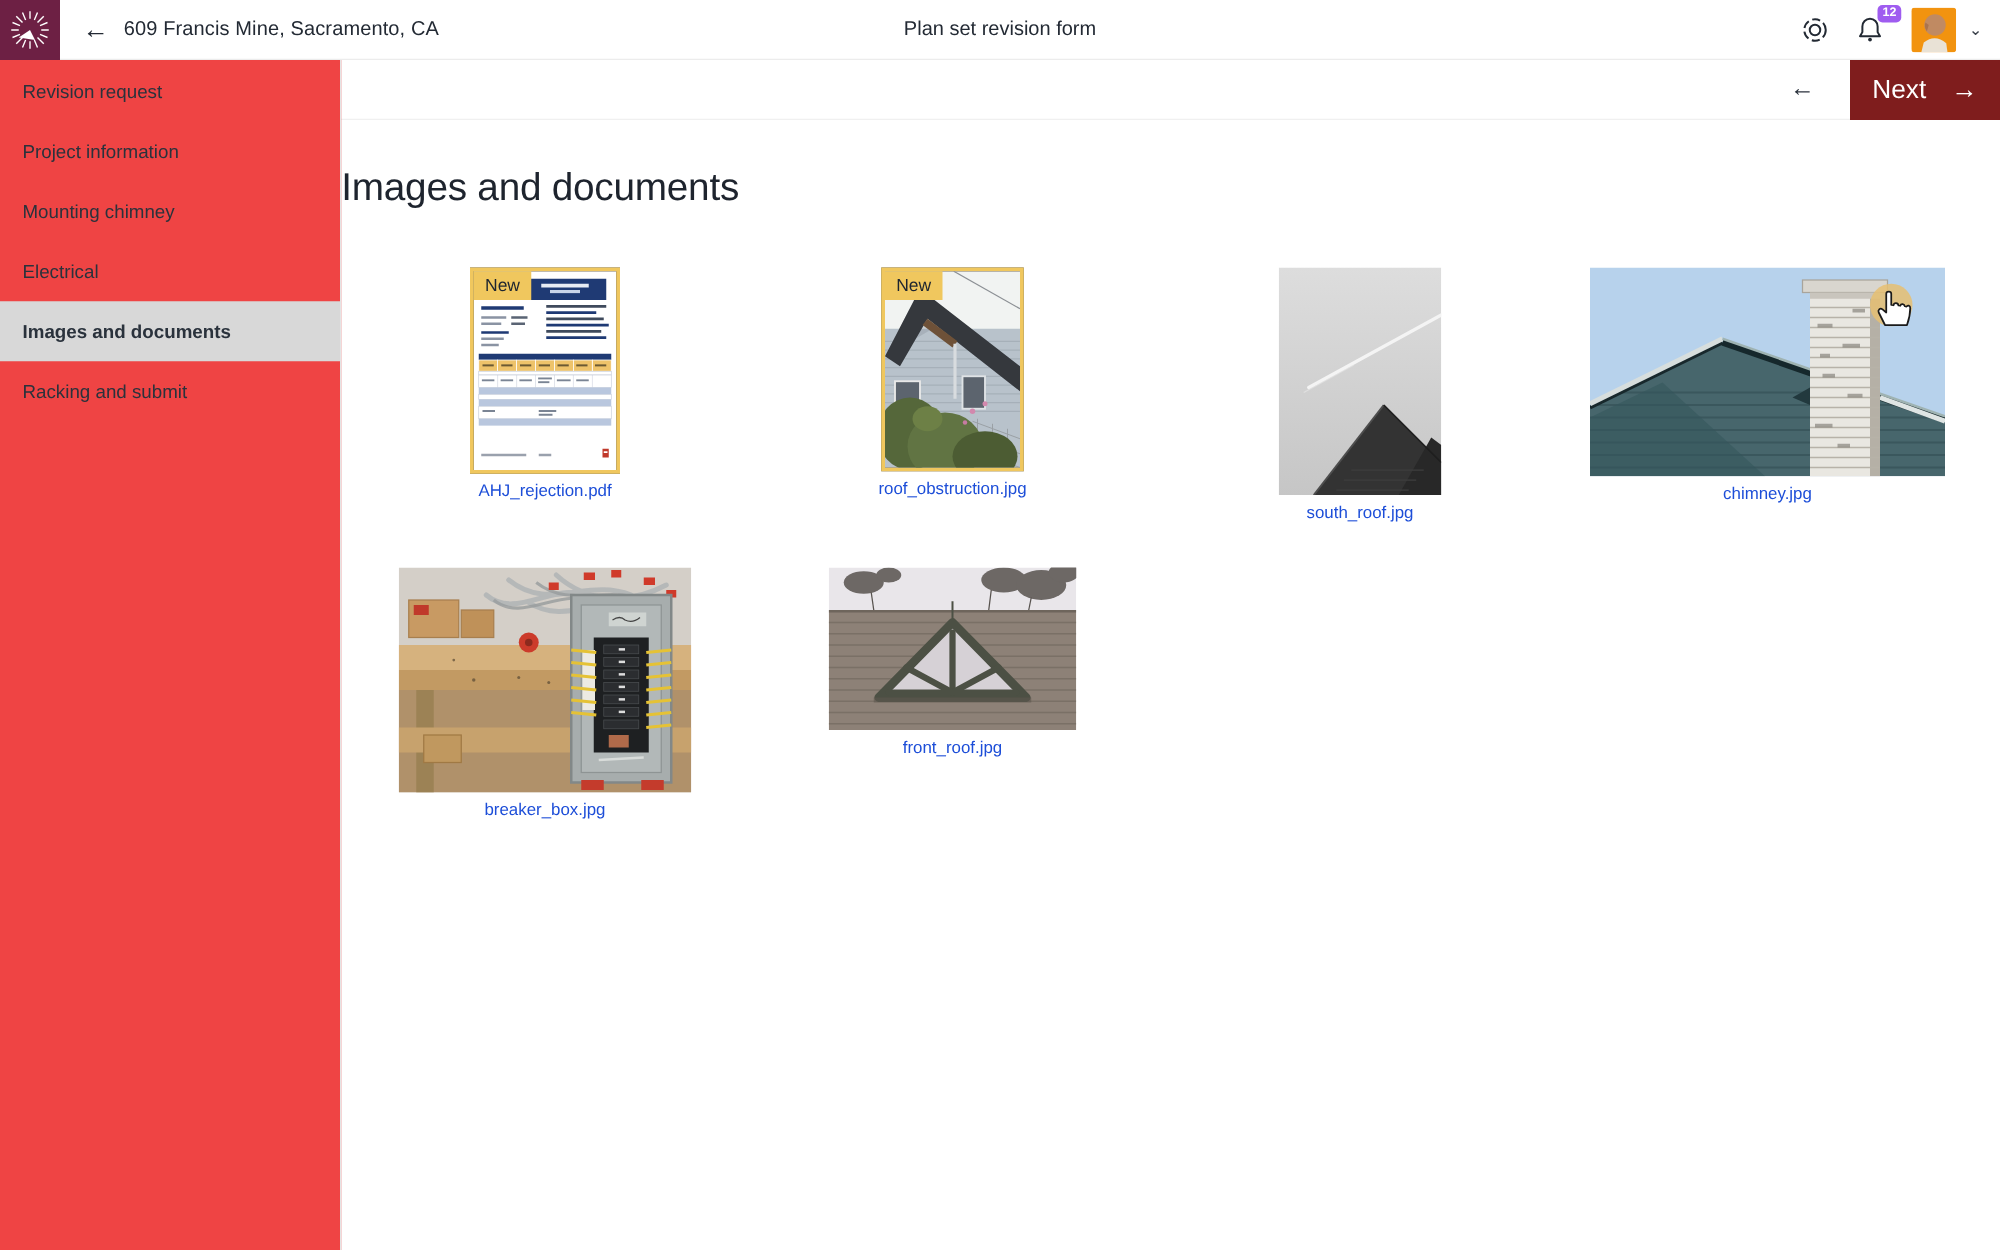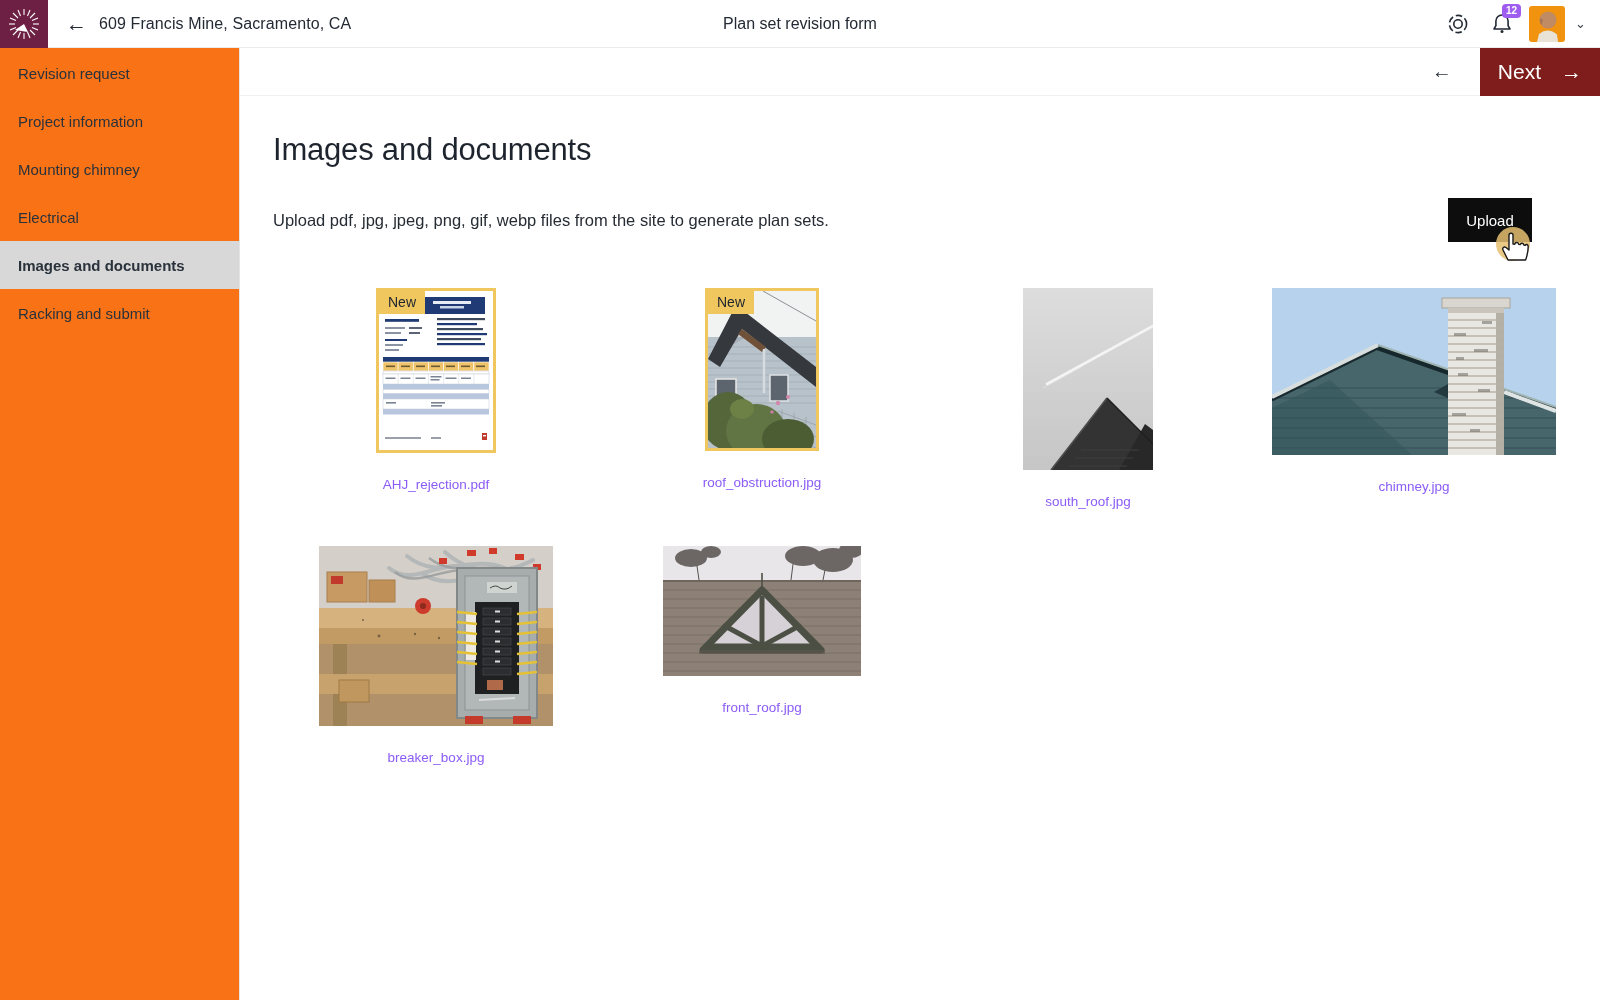--- a/index.html
+++ b/index.html
@@ -11,28 +11,28 @@
     border-bottom:1px solid #ececec; display:flex; align-items:center; z-index:30; }
   .logo { width:48px; height:48px; background:#6d2044; flex:0 0 48px; display:flex;
     align-items:center; justify-content:center; }
   .top-back { border:none; background:none; font-size:21px; color:#232a34; margin-left:18px;
     cursor:pointer; line-height:1; }
   .address { font-size:16px; font-weight:500; margin-left:12px; letter-spacing:.1px; }
   .page-title { position:absolute; left:0; right:0; text-align:center; font-size:16px;
     pointer-events:none; }
   .topbar-right { margin-left:auto; display:flex; align-items:center; gap:16px; padding-right:14px; }
   .iconbtn { border:none; background:none; cursor:pointer; position:relative; width:28px; height:28px;
-    display:flex; align-items:center; justify-content:flex-end; }
+    display:flex; align-items:center; justify-content:flex-start; }
   .notif-badge { position:absolute; top:-6px; right:-8px; background:#9f5cf0; color:#fff;
     font-size:10px; font-weight:600; border-radius:4px; padding:2px 4px; line-height:1; }
   .avatar { width:36px; height:36px; border-radius:3px; overflow:hidden; cursor:pointer; flex:0 0 36px; }
   .chev { font-size:13px; color:#3a414b; margin-left:-6px; cursor:pointer; }
 
   
-  .sidebar { position:absolute; top:48px; left:0; bottom:0; width:240px; background:#f97316;
+  .sidebar { position:absolute; top:48px; left:0; bottom:0; width:273px; background:#ef4444;
     border-right:1px solid #e4e4e4; padding-top:1px; z-index:20; }
   .side-item { height:48px; display:flex; align-items:center; padding-left:18px; font-size:15px;
     color:#2a323c; cursor:pointer; }
   .side-item.active { background:#d8d8d8; font-weight:700; }
 
   
   .content { position:absolute; top:48px; left:240px; right:0; bottom:0; background:#fff; }
   .stepbar { height:48px; display:flex; align-items:center; justify-content:flex-end;
     border-bottom:1px solid #f0f0f0; }
   .step-back { border:none; background:none; font-size:20px; color:#2a313c; cursor:pointer;
@@ -49,21 +49,21 @@
     cursor:pointer; font-family:"Liberation Sans",sans-serif; }
 
   
   .grid { margin-top:46px; display:grid; grid-template-columns:repeat(4,326px); row-gap:36px;
     justify-items:center; align-items:start; }
   .cell { display:flex; flex-direction:column; align-items:center; }
   .thumb { position:relative; cursor:pointer; line-height:0; }
   .thumb.new { border:3px solid #f0c75e; background:#404040; }
   .new-badge { position:absolute; top:0; left:0; background:#f0c75e; color:#1d2530; font-size:14px;
     padding:4px 9px 5px; line-height:1; z-index:2; }
-  .fname { font-size:13.5px; color:#8b5cf6; margin-top:24px; line-height:1.2; }
+  .fname { font-size:13.5px; color:#1d4ed8; margin-top:6px; line-height:1.2; }
   .thumb svg { display:block; }
 
   
   .cursor-overlay { position:absolute; left:1493px; top:224px; width:52px; height:52px; z-index:40;
     pointer-events:none; }
 </style>
 </head>
 <body>
 
 <header class="topbar">
@@ -134,24 +134,20 @@
     <button class="step-back">←</button>
     <button class="next-btn">
       <span>Next</span>
       <span>→</span>
     </button>
   </div>
 
   <main>
     <h1>Images and documents</h1>
 
-    <div class="upload-row">
-      <p class="desc">Upload pdf, jpg, jpeg, png, gif, webp files from the site to generate plan sets.</p>
-      <button class="upload-btn">Upload</button>
-    </div>
 
     <div class="grid">
 
       <div class="cell">
         <div class="thumb new">
           <span class="new-badge">New</span>
           <svg width="114" height="159" viewBox="0 0 114 159">
             <rect width="114" height="159" fill="#ffffff"></rect>
             <rect x="40" y="6" width="66" height="17" fill="#1f3a74"></rect>
             <rect x="54" y="10" width="38" height="3" fill="#e8ecf4"></rect>

